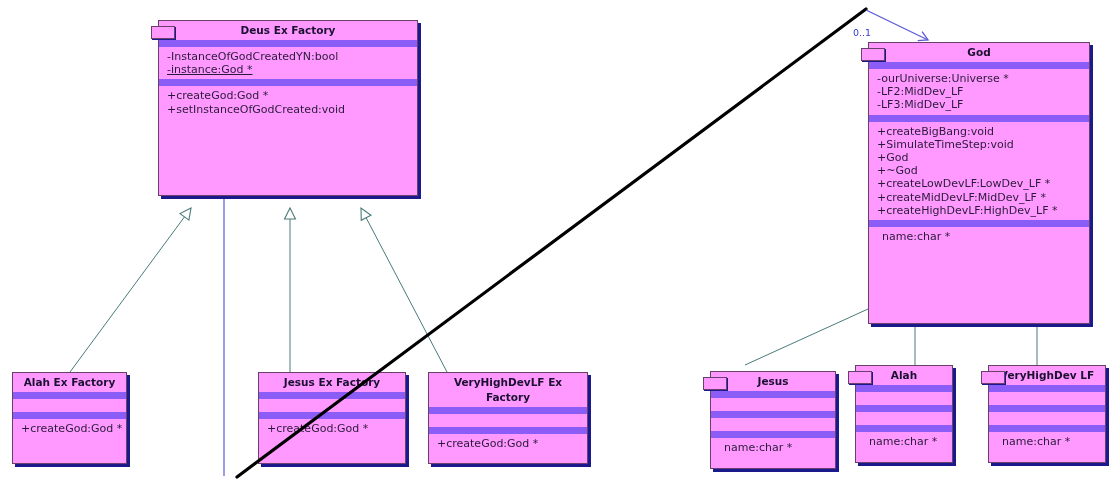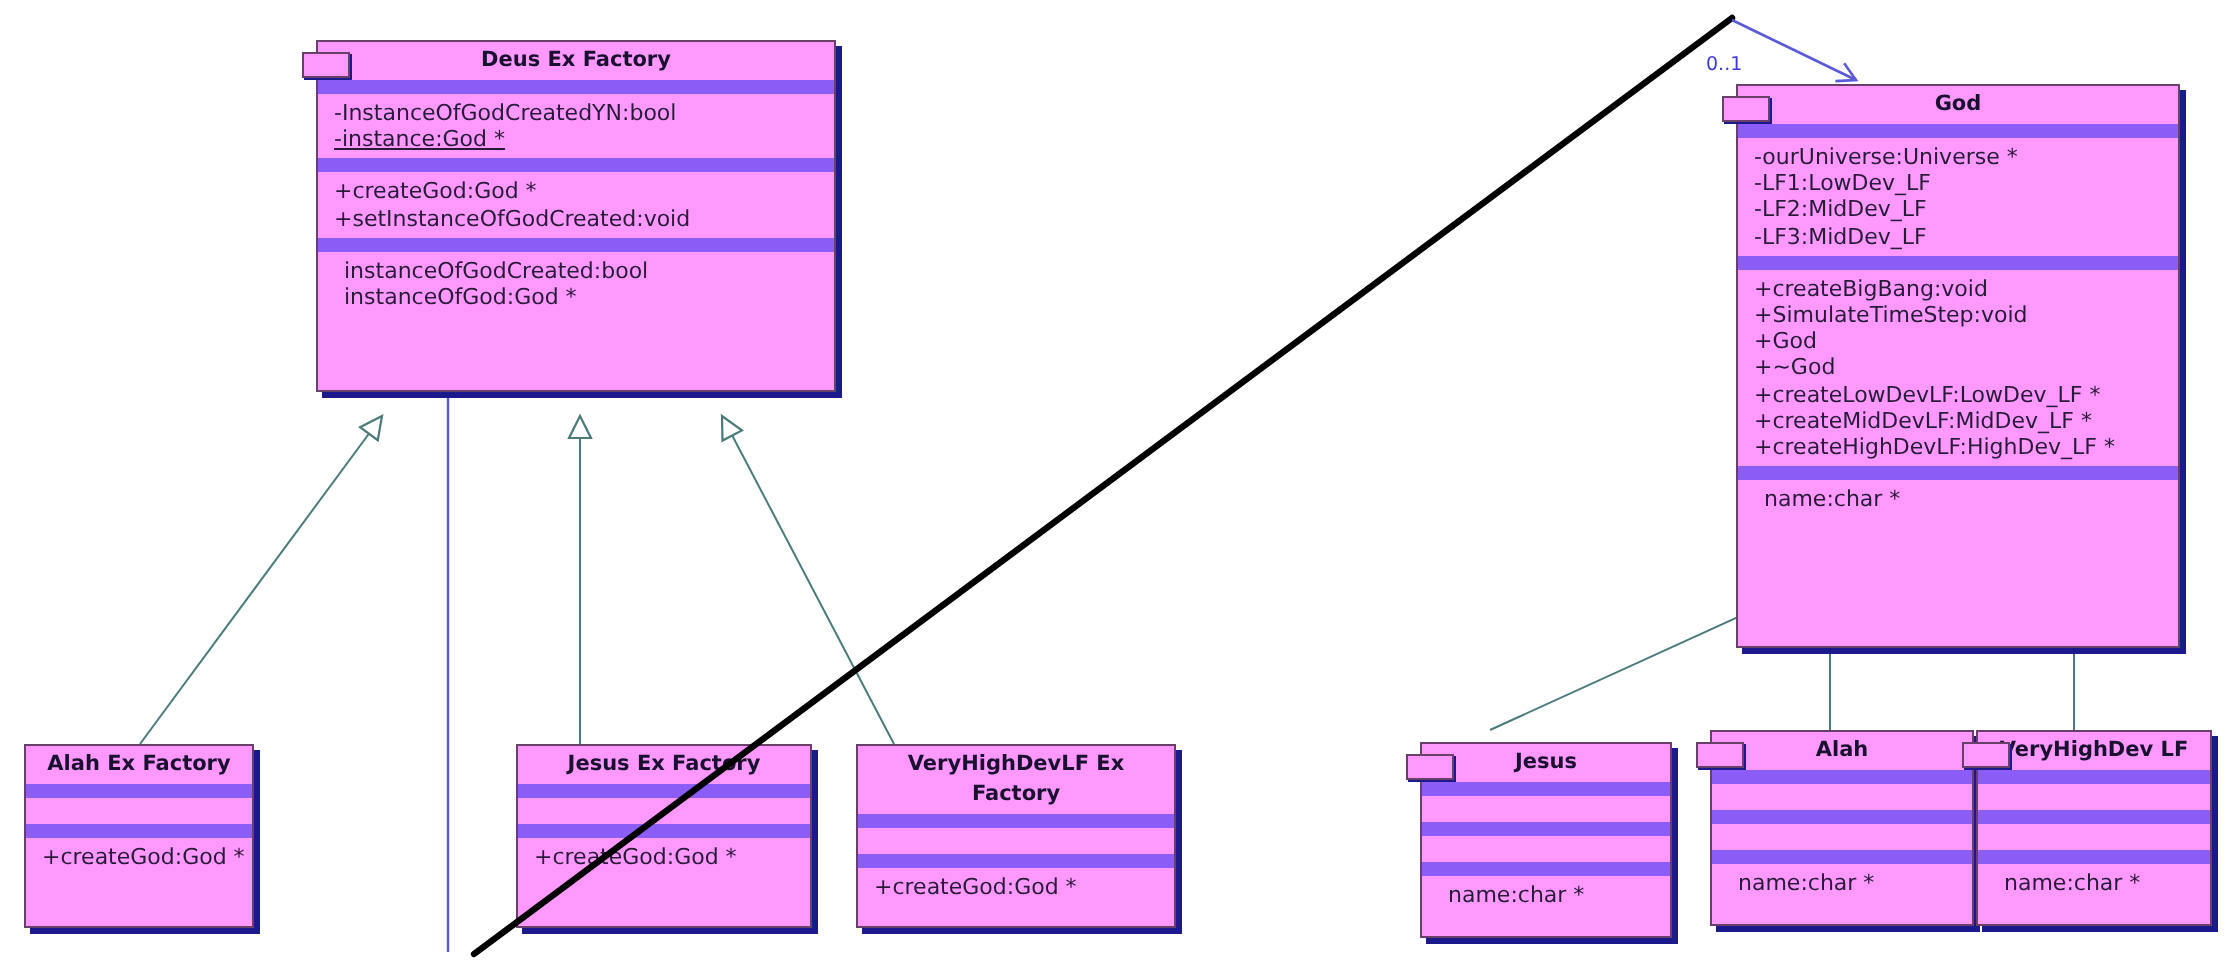--- a/index.html
+++ b/index.html
@@ -143,32 +143,27 @@
     <div class="tab"></div>
     <div class="compartment comp-title">Deus Ex Factory</div>
     <div class="compartment comp-list">
       <div class="member">-InstanceOfGodCreatedYN:bool</div>
       <div class="member static-member">-instance:God *</div>
     </div>
     <div class="compartment comp-list">
       <div class="member">+createGod:God *</div>
       <div class="member">+setInstanceOfGodCreated:void</div>
     </div>
-    <div class="compartment comp-list">
-      <div class="member indent">instanceOfGodCreated:bool</div>
-      <div class="member indent">instanceOfGod:God *</div>
-    </div>
   </div>
 
   <div class="uml-class" style="left:868px; top:42px; width:222px; height:282px;">
     <div class="tab"></div>
     <div class="compartment comp-title">God</div>
     <div class="compartment comp-list">
       <div class="member">-ourUniverse:Universe *</div>
-      <div class="member">-LF1:LowDev_LF</div>
       <div class="member">-LF2:MidDev_LF</div>
       <div class="member">-LF3:MidDev_LF</div>
     </div>
     <div class="compartment comp-list">
       <div class="member">+createBigBang:void</div>
       <div class="member">+SimulateTimeStep:void</div>
       <div class="member">+God</div>
       <div class="member">+~God</div>
       <div class="member">+createLowDevLF:LowDev_LF *</div>
       <div class="member">+createMidDevLF:MidDev_LF *</div>
@@ -206,21 +201,21 @@
   <div class="uml-class" style="left:710px; top:371px; width:126px; height:98px;">
     <div class="tab"></div>
     <div class="compartment comp-title">Jesus</div>
     <div class="compartment" style="height:20px;"></div>
     <div class="compartment" style="height:20px;"></div>
     <div class="compartment comp-list">
       <div class="member indent">name:char *</div>
     </div>
   </div>
 
-  <div class="uml-class" style="left:855px; top:365px; width:132px; height:98px;">
+  <div class="uml-class" style="left:855px; top:365px; width:98px; height:98px;">
     <div class="tab"></div>
     <div class="compartment comp-title">Alah</div>
     <div class="compartment" style="height:20px;"></div>
     <div class="compartment" style="height:20px;"></div>
     <div class="compartment comp-list">
       <div class="member indent">name:char *</div>
     </div>
   </div>
 
   <div class="uml-class" style="left:988px; top:365px; width:118px; height:98px;">

